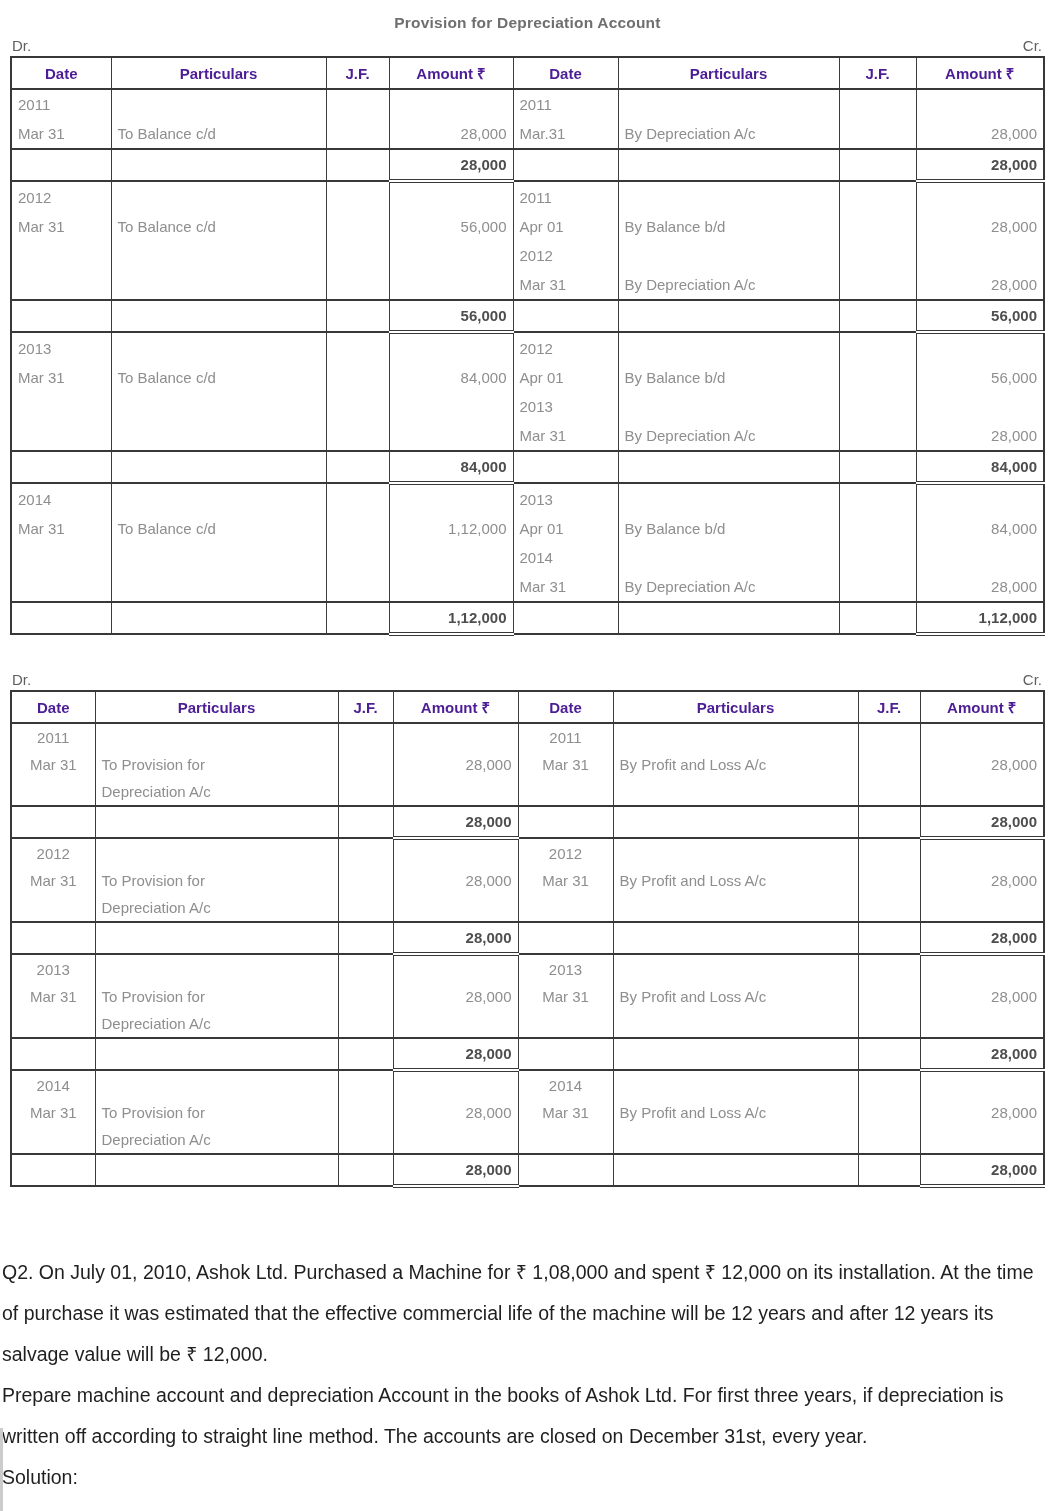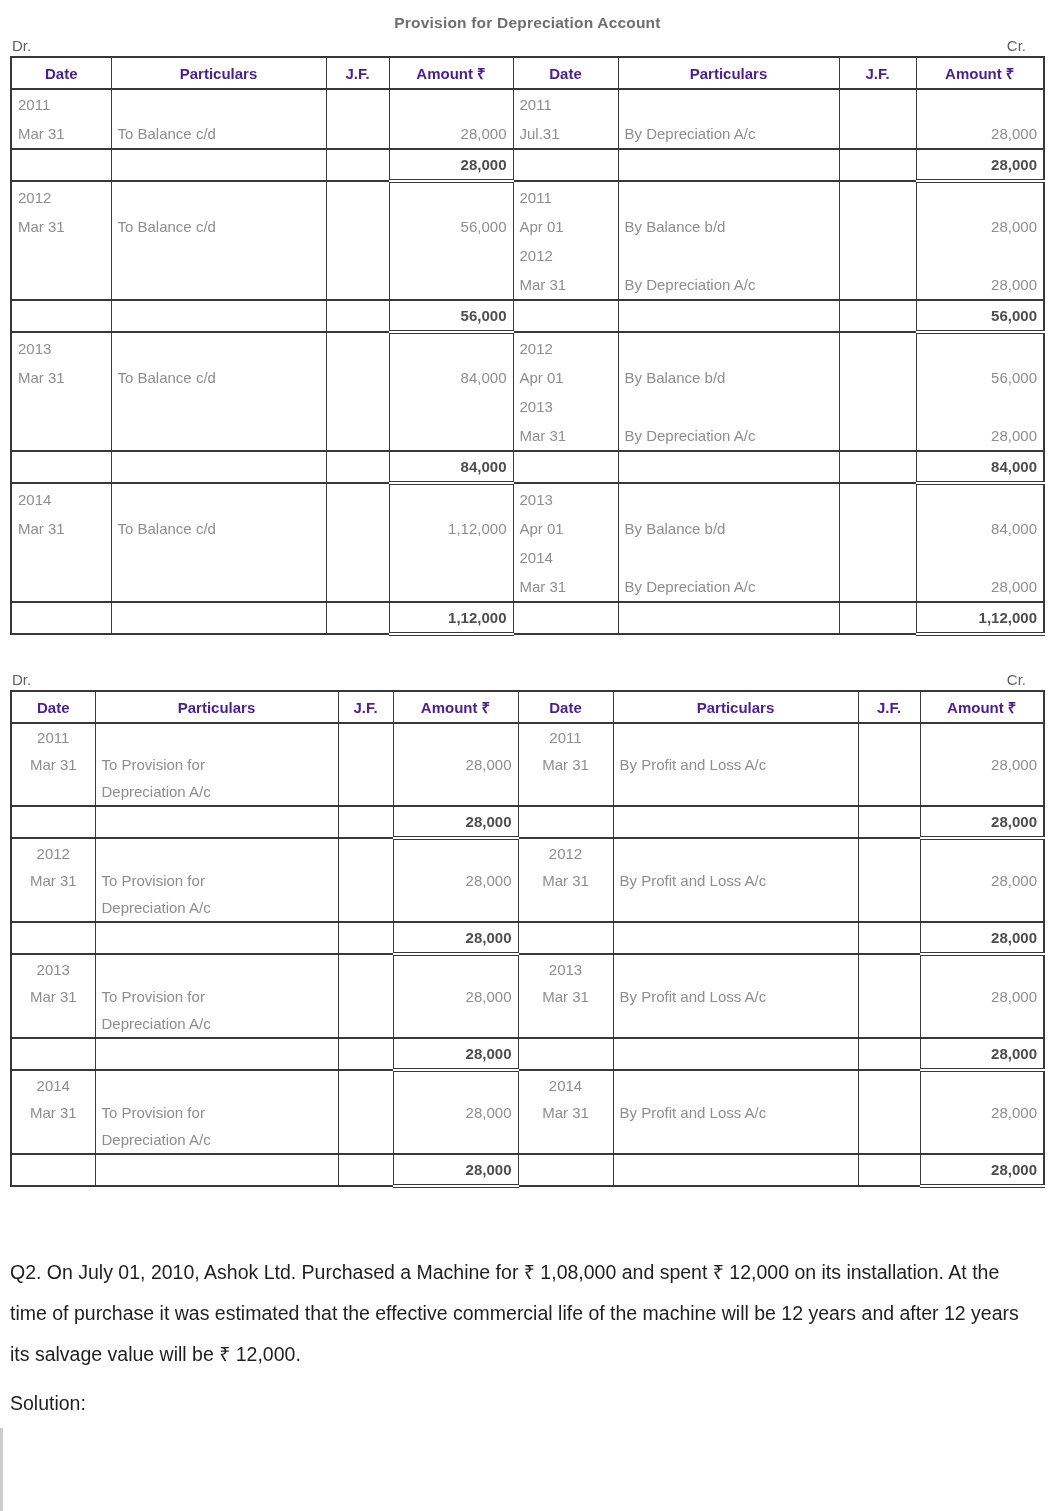--- a/index.html
+++ b/index.html
@@ -25,21 +25,21 @@
     font-weight: 600;
     letter-spacing: .2px;
     padding-top: 2px;
     margin-top: 12px;
   }
   .drcr {
     display: flex;
     justify-content: space-between;
     color: #5f5f5f;
     font-size: 15px;
-    padding: 5px 29px 2px 12px;
+    padding: 5px 13px 2px 12px;
   }
   table.ledger {
     border-collapse: collapse;
     table-layout: fixed;
     width: 1033px;
     margin-left: 10px;
     font-size: 15px;
     color: #8e8e8e;
     border: 2px solid #383838;
   }
@@ -73,21 +73,21 @@
     color: #4e4e4e;
     border-bottom: 4px double #383838;
   }
   .question {
     margin-top: 64px;
     padding: 0 6px 0 2px;
     color: #1f1f1f;
     font-size: 19.5px;
     line-height: 41px;
   }
-  .question p { margin: 8px; }
+  .question p { margin: 0; }
   .edge-bar {
     position: absolute;
     left: 0;
     top: 1428px;
     width: 3px;
     height: 83px;
     background: #cccccc;
   }
 </style>
 </head>
@@ -133,21 +133,21 @@
             <td class="c4">2011</td>
             <td class="c5"></td>
             <td class="c6"></td>
             <td class="c7"></td>
           </tr>
           <tr>
             <td class="c0">Mar 31</td>
             <td class="c1">To Balance c/d</td>
             <td class="c2"></td>
             <td class="c3">28,000</td>
-            <td class="c4">Jul.31</td>
+            <td class="c4">Mar.31</td>
             <td class="c5">By Depreciation A/c</td>
             <td class="c6"></td>
             <td class="c7">28,000</td>
           </tr>
           <tr class="total">
             <td class="c0"></td>
             <td class="c1"></td>
             <td class="c2"></td>
             <td class="c3 amt">28,000</td>
             <td class="c4"></td>
@@ -509,17 +509,18 @@
             <td class="c5"></td>
             <td class="c6"></td>
             <td class="c7 amt">28,000</td>
           </tr>
         </tbody>
       </table>
   </section>
 
   <section class="question">
     <p>Q2. On July 01, 2010, Ashok Ltd. Purchased a Machine for ₹ 1,08,000 and spent ₹ 12,000 on its installation. At the time of purchase it was estimated that the effective commercial life of the machine will be 12 years and after 12 years its salvage value will be ₹ 12,000.</p>
+    <p>Prepare machine account and depreciation Account in the books of Ashok Ltd. For first three years, if depreciation is written off according to straight line method. The accounts are closed on December 31st, every year.</p>
     <p>Solution:</p>
   </section>
 
   <div class="edge-bar"></div>
 </div>
 
 </body></html>

